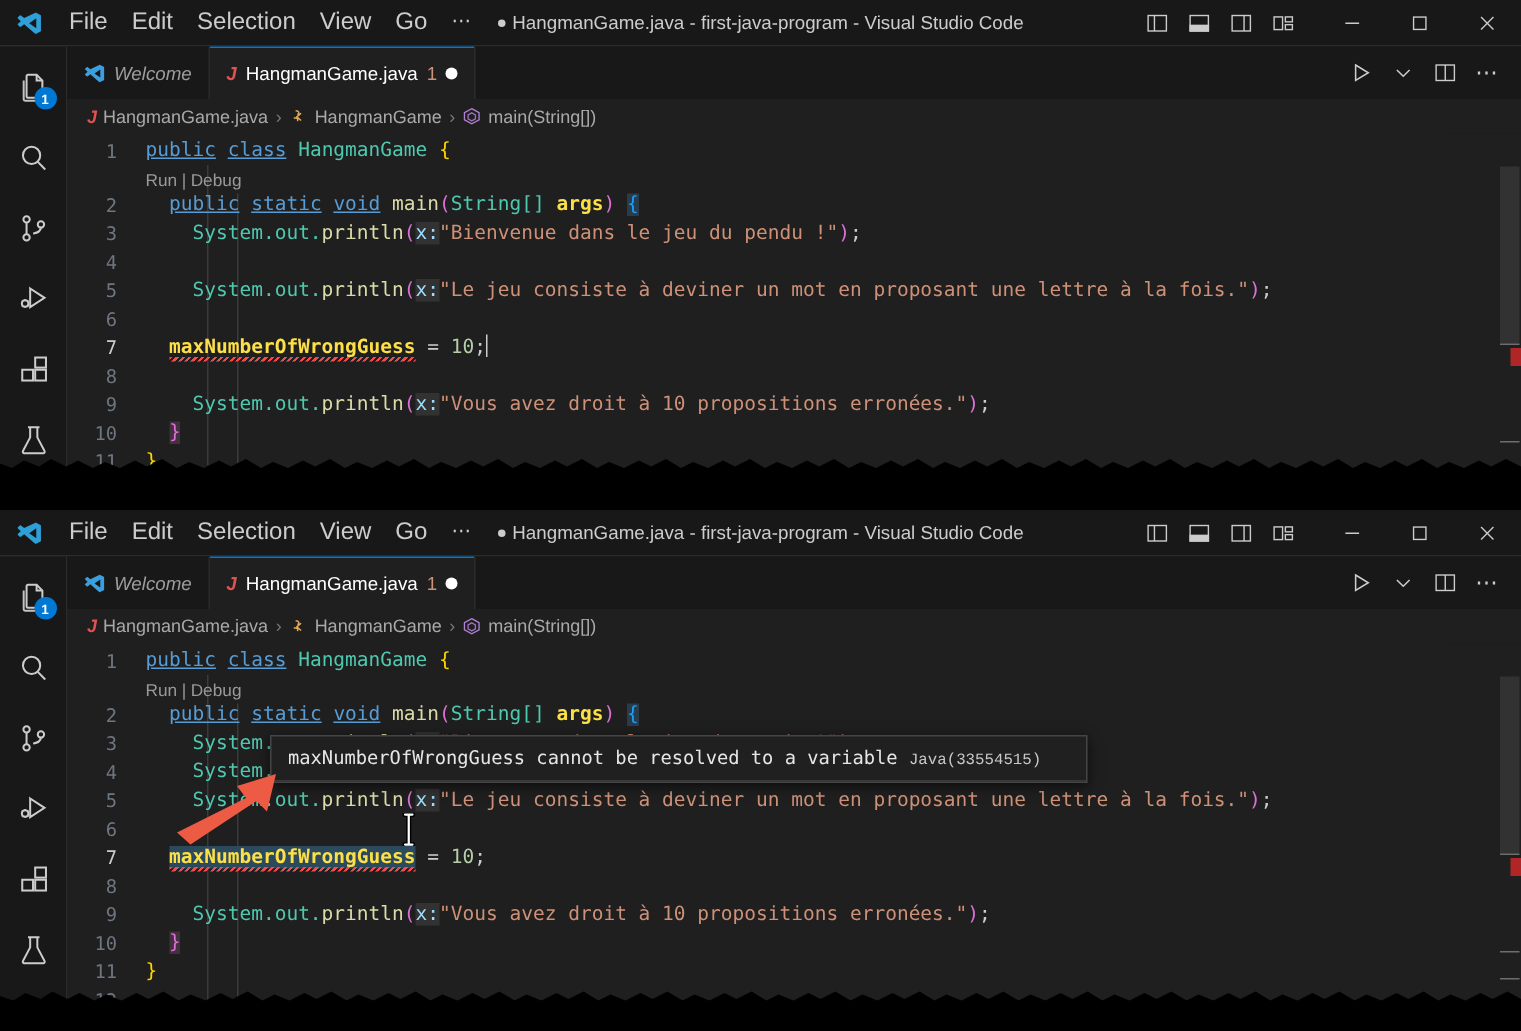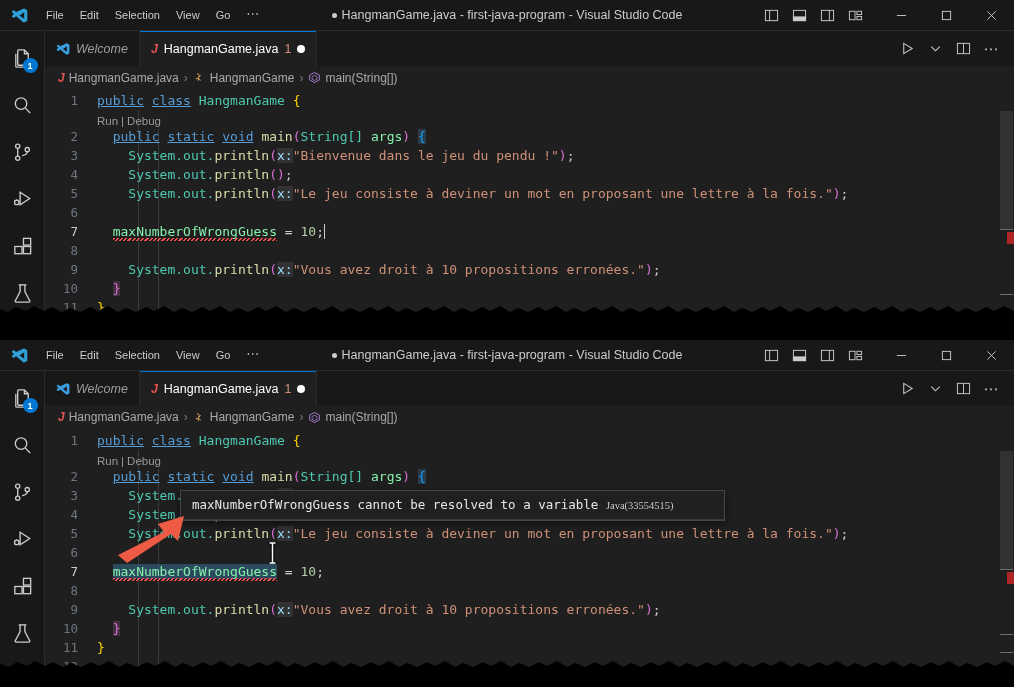--- a/index.html
+++ b/index.html
@@ -32,21 +32,21 @@
   .titlebar {
     height: 31px; background: #181818;
     display: flex; align-items: center;
     border-bottom: 1px solid #2b2b2b;
     position: relative;
   }
   .vs-logo { width: 38px; display:flex; align-items:center; justify-content:center; }
   .vs-logo svg { width: 17px; height: 17px; }
   .menu { display:flex; align-items:center; gap: 0px; }
   .menu-item {
-    font-size: 11px; color: #cccccc; padding: 3px 8px; border-radius:3px;
+    font-size: 16px; color: #cccccc; padding: 3px 8px; border-radius:3px;
     white-space: nowrap; cursor: default;
   }
   .menu-item.dots { letter-spacing: 1px; font-size: 13px; padding-bottom:7px;}
   .title-center {
     position: absolute; left:0; right:0; text-align:center;
     font-size: 12.5px; color: #cccccc; pointer-events:none;
     display:flex; align-items:center; justify-content:center; gap:5px;
   }
   .dirty-dot { width:5px; height:5px; border-radius:50%; background:#cccccc; display:inline-block; }
   .title-right {
@@ -133,21 +133,21 @@
   .iguide { position:absolute; top:0; bottom:0; width:1px; background:#3b3b3b; }
 
   
   .lensrow { display:flex; height:17px; align-items:flex-end; }
   .lenstext { color:#999999; font-size:11.5px; font-family:"Liberation Sans", sans-serif; padding-left:0px; cursor:default;}
 
   
   .k   { color:#569cd6;text-decoration:underline; }   
   .typ { color:#4ec9b0; }   
   .fn  { color:#dcdcaa; }   
-  .var { color:#86efac; }   
+  .var { color:#fde047;font-weight:bold; }   
   .str { color:#ce9178; }   
   .pun { color:#cccccc; }
   .brc1{ color:#ffd700; }
   .brc2{ color:#da70d6; }
   .brc3{ color:#179fff; }
   .pname{ color:#9cdcfe; background:#323232; }
   .num { color:#b5cea8; }
   .err { text-decoration: none; position:relative; }
   .err::after{
     content:""; position:absolute; left:0; right:0; bottom:-2px; height:3px;
@@ -170,21 +170,21 @@
     position:absolute; z-index: 30;
     background:#202020; border:1px solid #454545;
     box-shadow: 0 2px 8px rgba(0,0,0,.6);
     font-family:"DejaVu Sans Mono", monospace;
     width: 545px;
   }
   .hover-row1 {
     padding: 6px 9px 7px 11px; font-size: 12.5px; color:#e6e6e6;
     border-bottom: 1px solid #3a3a3a; white-space:nowrap;
   }
-  .hover-code { color:#c8c8c8; font-size:10.5px; font-family:Liberation Serif, serif;}
+  .hover-code { color:#c8c8c8; font-size:10.5px; font-family:Liberation Mono, monospace;}
   .hover-row2 {
     padding: 5px 9px 6px 11px; display:flex; gap:18px;
     font-family:"Liberation Sans", sans-serif;
   }
   .hover-link { color:#4daafc; font-size:12px; cursor:pointer; white-space:nowrap; }
 
   
   .ibeam { position:absolute; z-index:31; width:11px; height:22px; }
 
   
@@ -398,21 +398,20 @@
               <span class="codetext">  <span class="k">public</span> <span class="k">static</span> <span class="k">void</span> <span class="fn">main</span><span class="brc2">(</span><span class="typ">String[]</span> <span class="var">args</span><span class="brc2">)</span> <span class="brc3" style="background:#2a3b4a">{</span></span>
             </div>
 
             <div class="crow">
               <span class="gutter">3</span>
               <span class="codetext">    <span class="typ">System.out.</span><span class="fn">println</span><span class="brc2">(</span><span class="pname">x:</span><span class="str">"Bienvenue dans le jeu du pendu !"</span><span class="brc2">)</span><span class="pun">;</span></span>
             </div>
 
             <div class="crow">
               <span class="gutter">4</span>
-              <span class="codetext">    <span class="typ">System.out.</span><span class="fn">println</span><span class="brc2">()</span><span class="pun">;</span></span>
             </div>
 
             <div class="crow">
               <span class="gutter">5</span>
               <span class="codetext">    <span class="typ">System.out.</span><span class="fn">println</span><span class="brc2">(</span><span class="pname">x:</span><span class="str">"Le jeu consiste à deviner un mot en proposant une lettre à la fois."</span><span class="brc2">)</span><span class="pun">;</span></span>
             </div>
 
             <div class="crow">
               <span class="gutter">6</span>
               <span class="codetext"></span>

